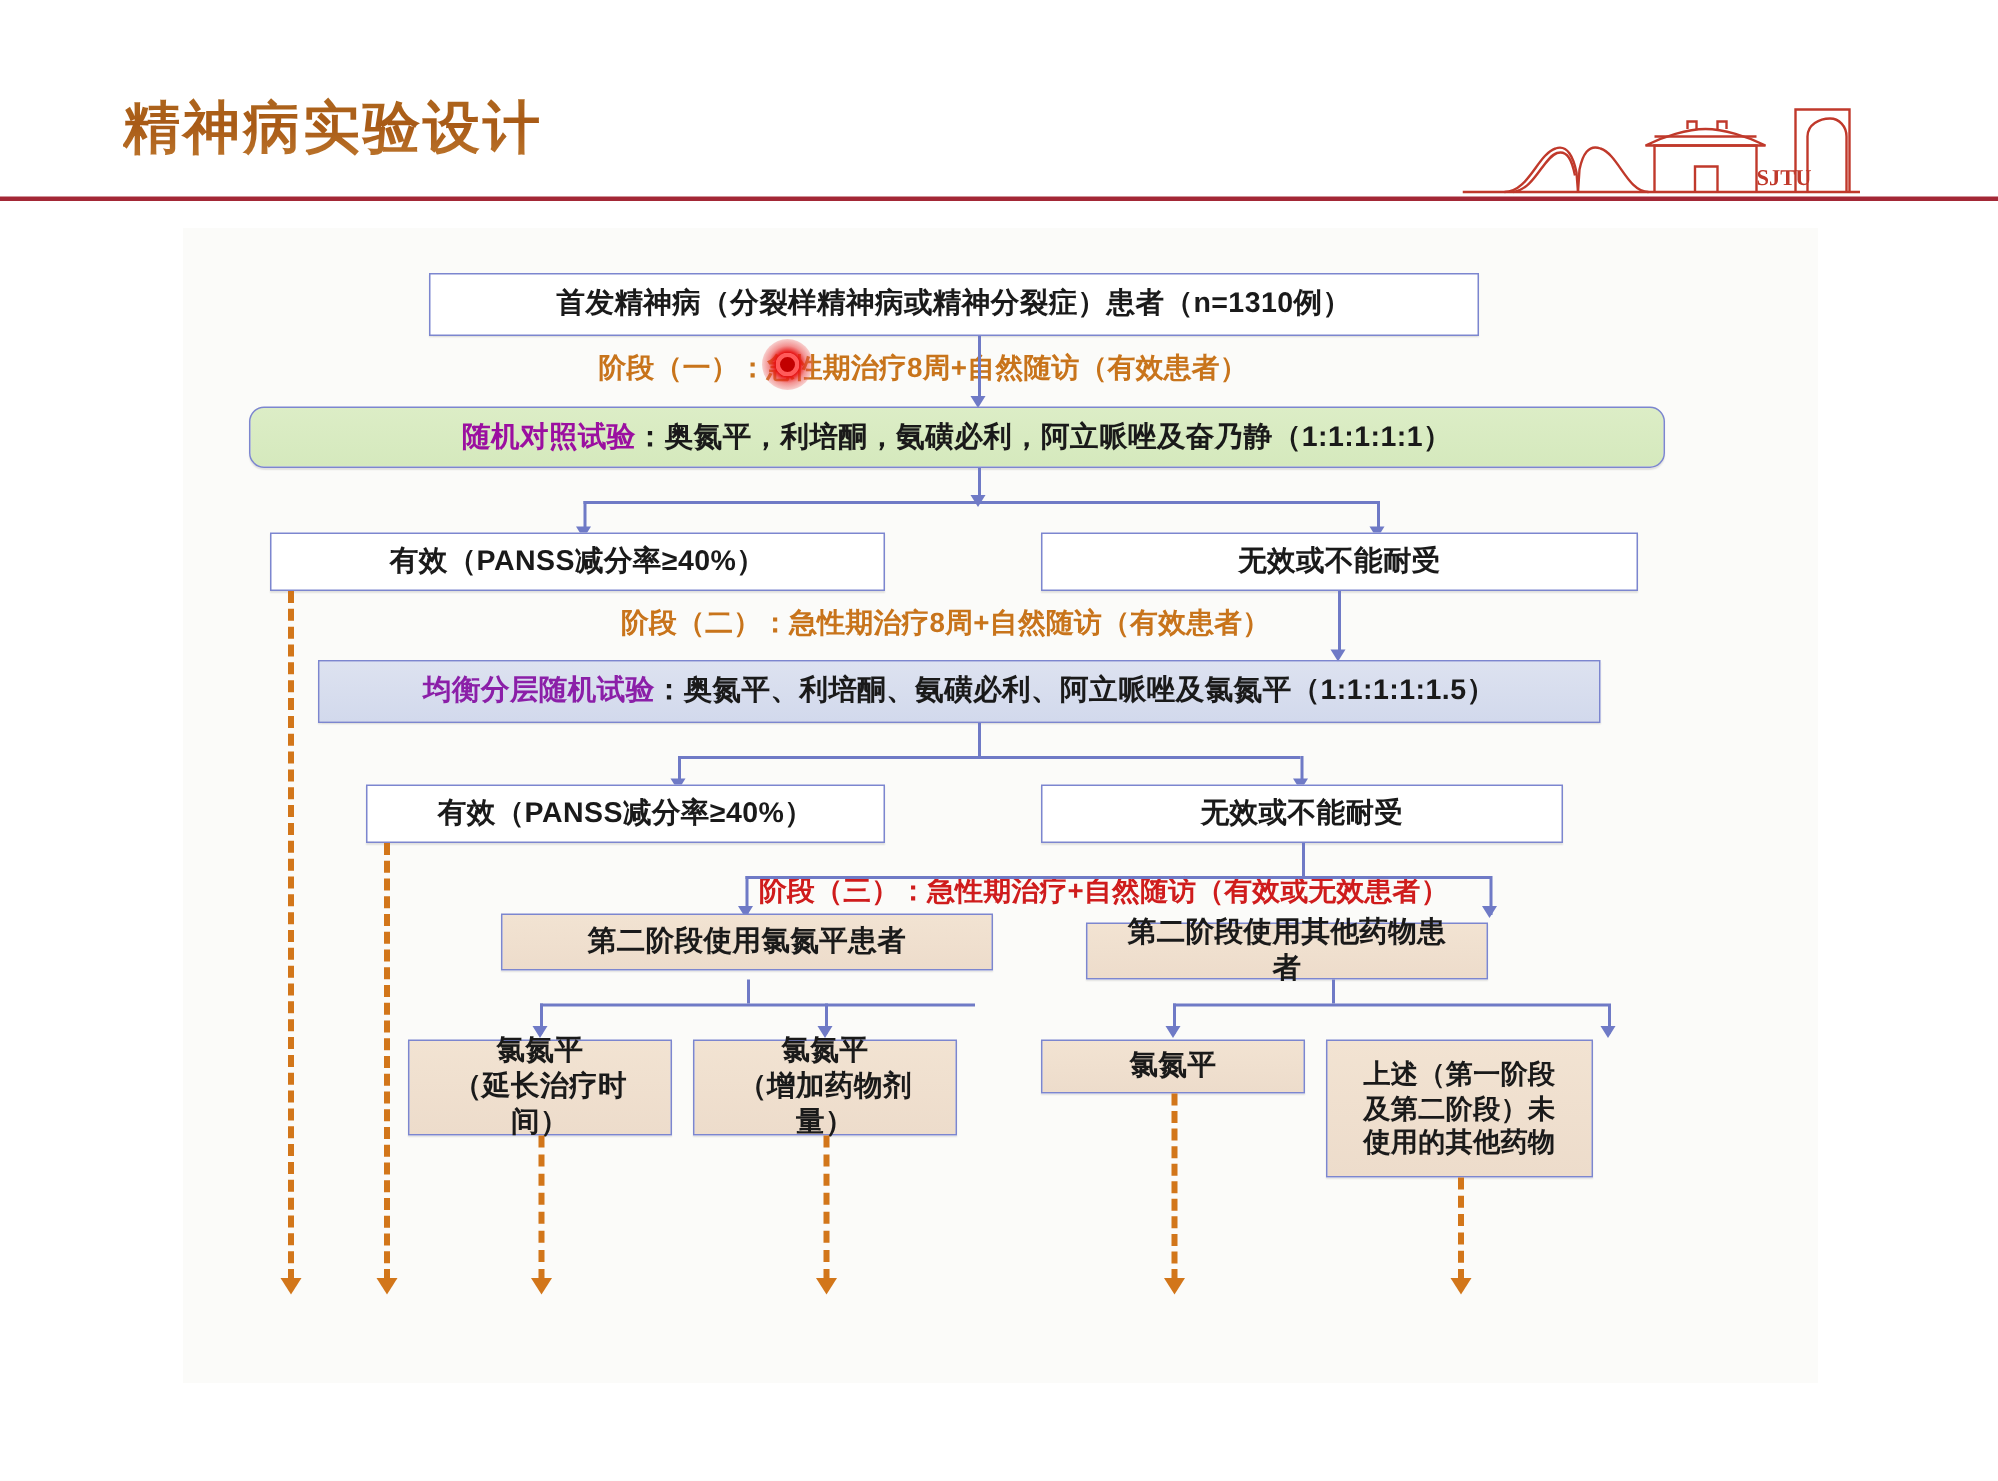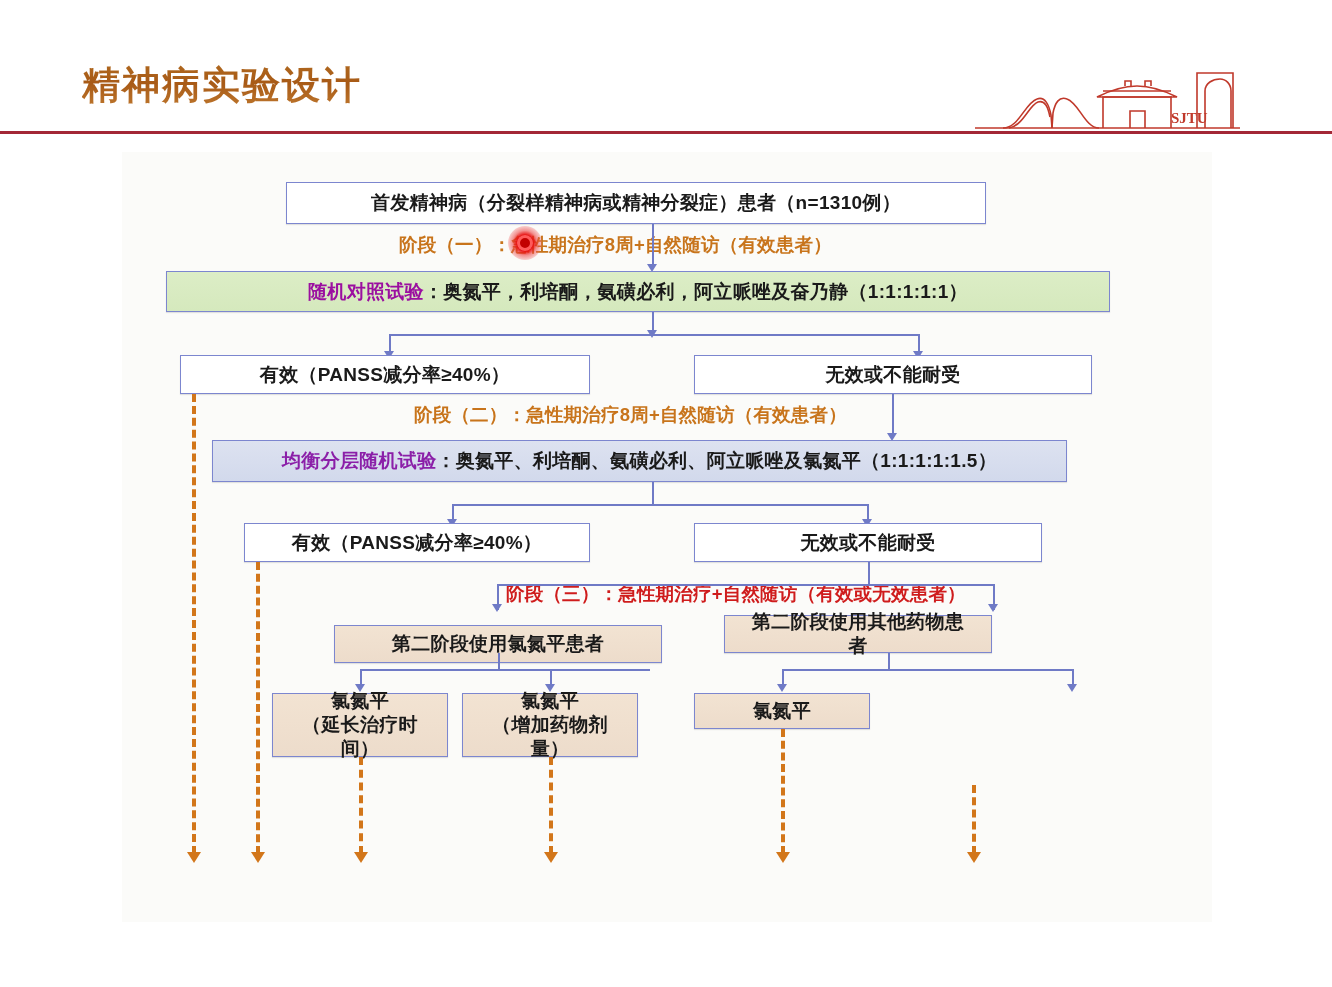--- a/index.html
+++ b/index.html
@@ -48,21 +48,21 @@
     display:flex; align-items:center; justify-content:center;
     text-align:center;
     color:#1a1a1a;
     font-weight:bold;
     font-size:19px;
     line-height:1.25;
     letter-spacing:0.3px;
     box-shadow:0 1px 1px rgba(0,0,0,0.10);
     padding:2px 18px;
   }
-  .node.green  { background:linear-gradient(180deg,#dcedc6 0%,#d5e9bd 100%); }
+  .node.green  { background:linear-gradient(180deg,#dcedc6 0%,#d5e9bd 100%);border-radius:10px; }
   .node.blueish{ background:linear-gradient(180deg,#dde2f0 0%,#d2d9ec 100%); }
   .node.tan    { background:linear-gradient(180deg,#f2e3d2 0%,#eddccb 100%); }
   .node .lead  { color:#9b0fa0; font-weight:bold; }
   .node .lead2 { color:#8b1fa8; font-weight:bold;font-family:Liberation Serif, serif; }
 
   
   .stage-label {
     position:absolute;
     font-size:18.5px; font-weight:bold; white-space:nowrap;
     letter-spacing:0.2px;
@@ -192,21 +192,21 @@
 
   <div class="stage-label red" style="left:384px; top:429px;text-align:right;">阶段（三）：急性期治疗+自然随访（有效或无效患者）</div>
 
   <div class="vline" style="left:746px; top:410px; height:22px;"></div>
   <div class="hline" style="left:375px; top:432px; width:497px;"></div>
   <div class="vline" style="left:375px; top:432px; height:26px;"></div>
   <div class="arrow-d" style="left:370px; top:452px;"></div>
   <div class="vline" style="left:871px; top:432px; height:26px;"></div>
   <div class="arrow-d" style="left:866px; top:452px;"></div>
 
-  <div class="node tan" style="left:212px; top:473px; width:328px; height:38px;">
+  <div class="node tan" style="left:212px; top:457px; width:328px; height:38px;">
     <span>第二阶段使用氯氮平患者</span>
   </div>
   <div class="node tan" style="left:602px; top:463px; width:268px; height:38px;font-family:Liberation Serif, serif;">
     <span>第二阶段使用其他药物患者</span>
   </div>
 
   <div class="vline" style="left:376px; top:501px; height:16px;"></div>
   <div class="hline" style="left:238px; top:517px; width:290px;"></div>
   <div class="vline" style="left:238px; top:517px; height:20px;"></div>
   <div class="arrow-d" style="left:233px; top:532px;"></div>
@@ -224,20 +224,23 @@
     <span>氯氮平
 （延长治疗时间）</span>
   </div>
   <div class="node tan" style="left:340px; top:541px; width:176px; height:64px; white-space:pre-line;">
     <span>氯氮平
 （增加药物剂量）</span>
   </div>
   <div class="node tan" style="left:572px; top:541px; width:176px; height:36px;">
     <span>氯氮平</span>
   </div>
+  <div class="node tan" style="left:762px; top:541px; width:178px; height:92px; font-size:18px;">
+    <span>上述（第一阶段及第二阶段）未使用的其他药物</span>
+  </div>
 
   <div class="dline" style="left:70px; top:242px; height:460px;"></div>
   <div class="arrow-o" style="left:65px; top:700px;"></div>
 
   <div class="dline" style="left:134px; top:410px; height:292px;"></div>
   <div class="arrow-o" style="left:129px; top:700px;"></div>
 
   <div class="dline" style="left:237px; top:605px; height:97px;"></div>
   <div class="arrow-o" style="left:232px; top:700px;"></div>
 

